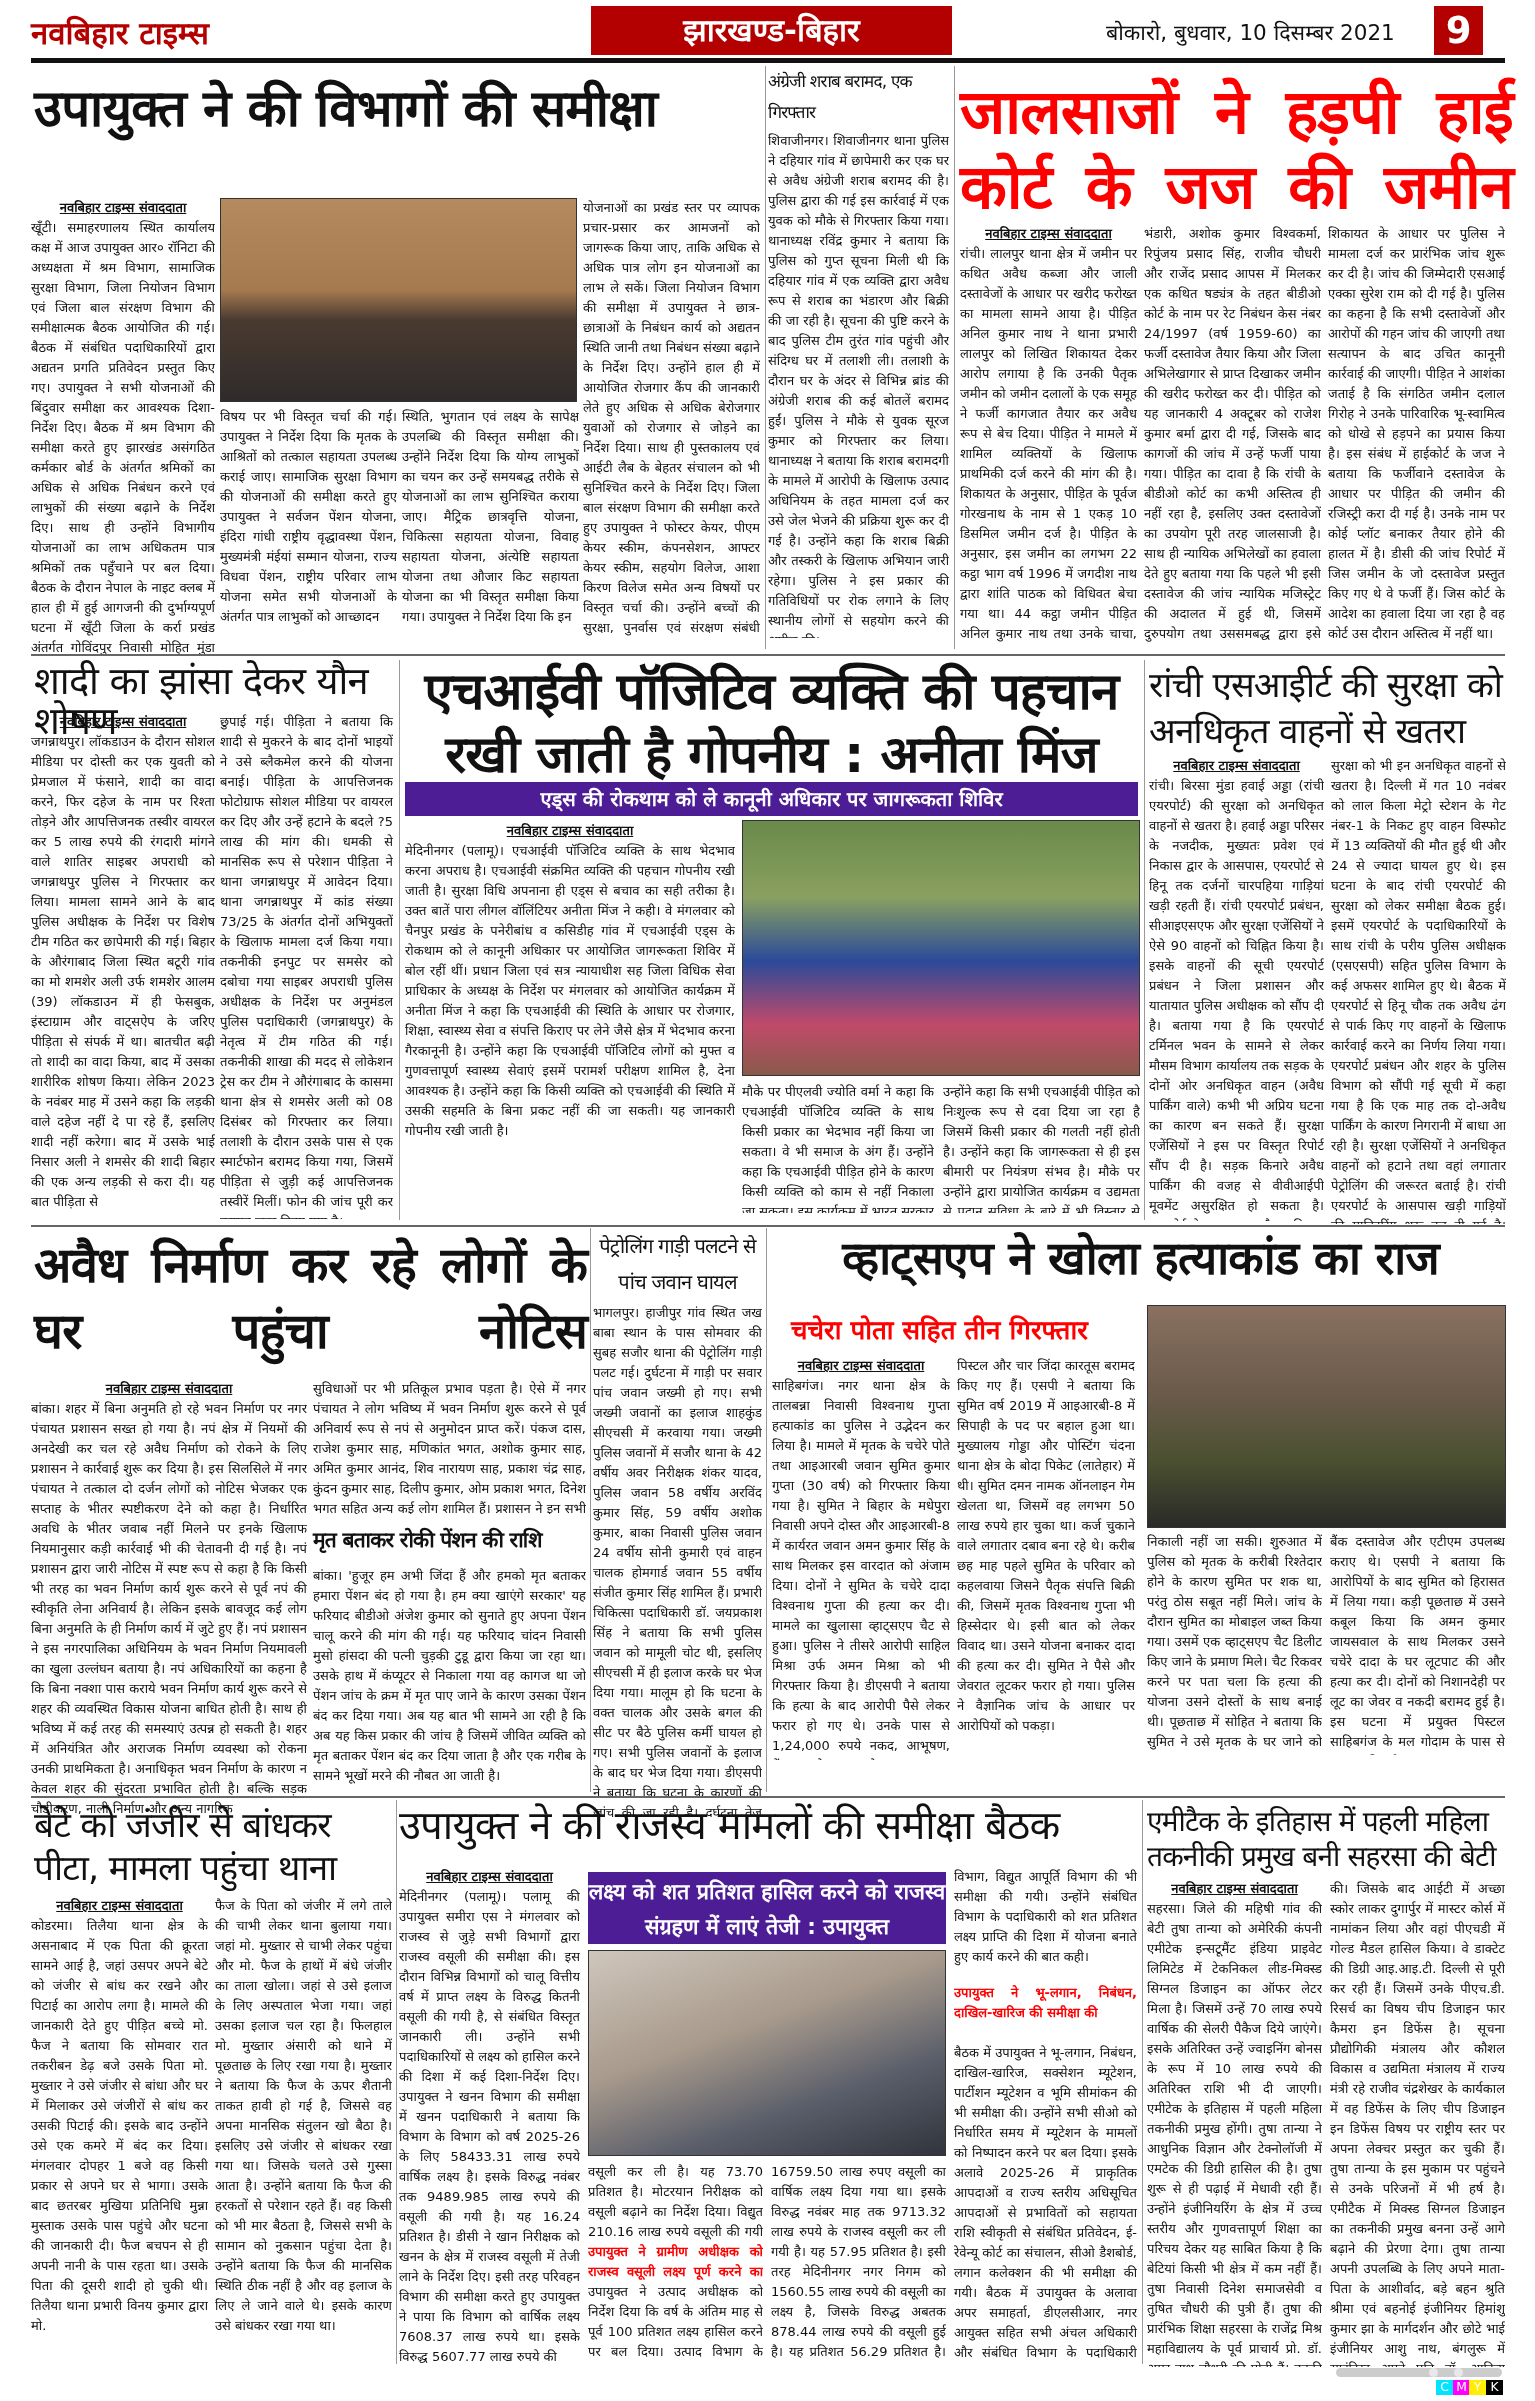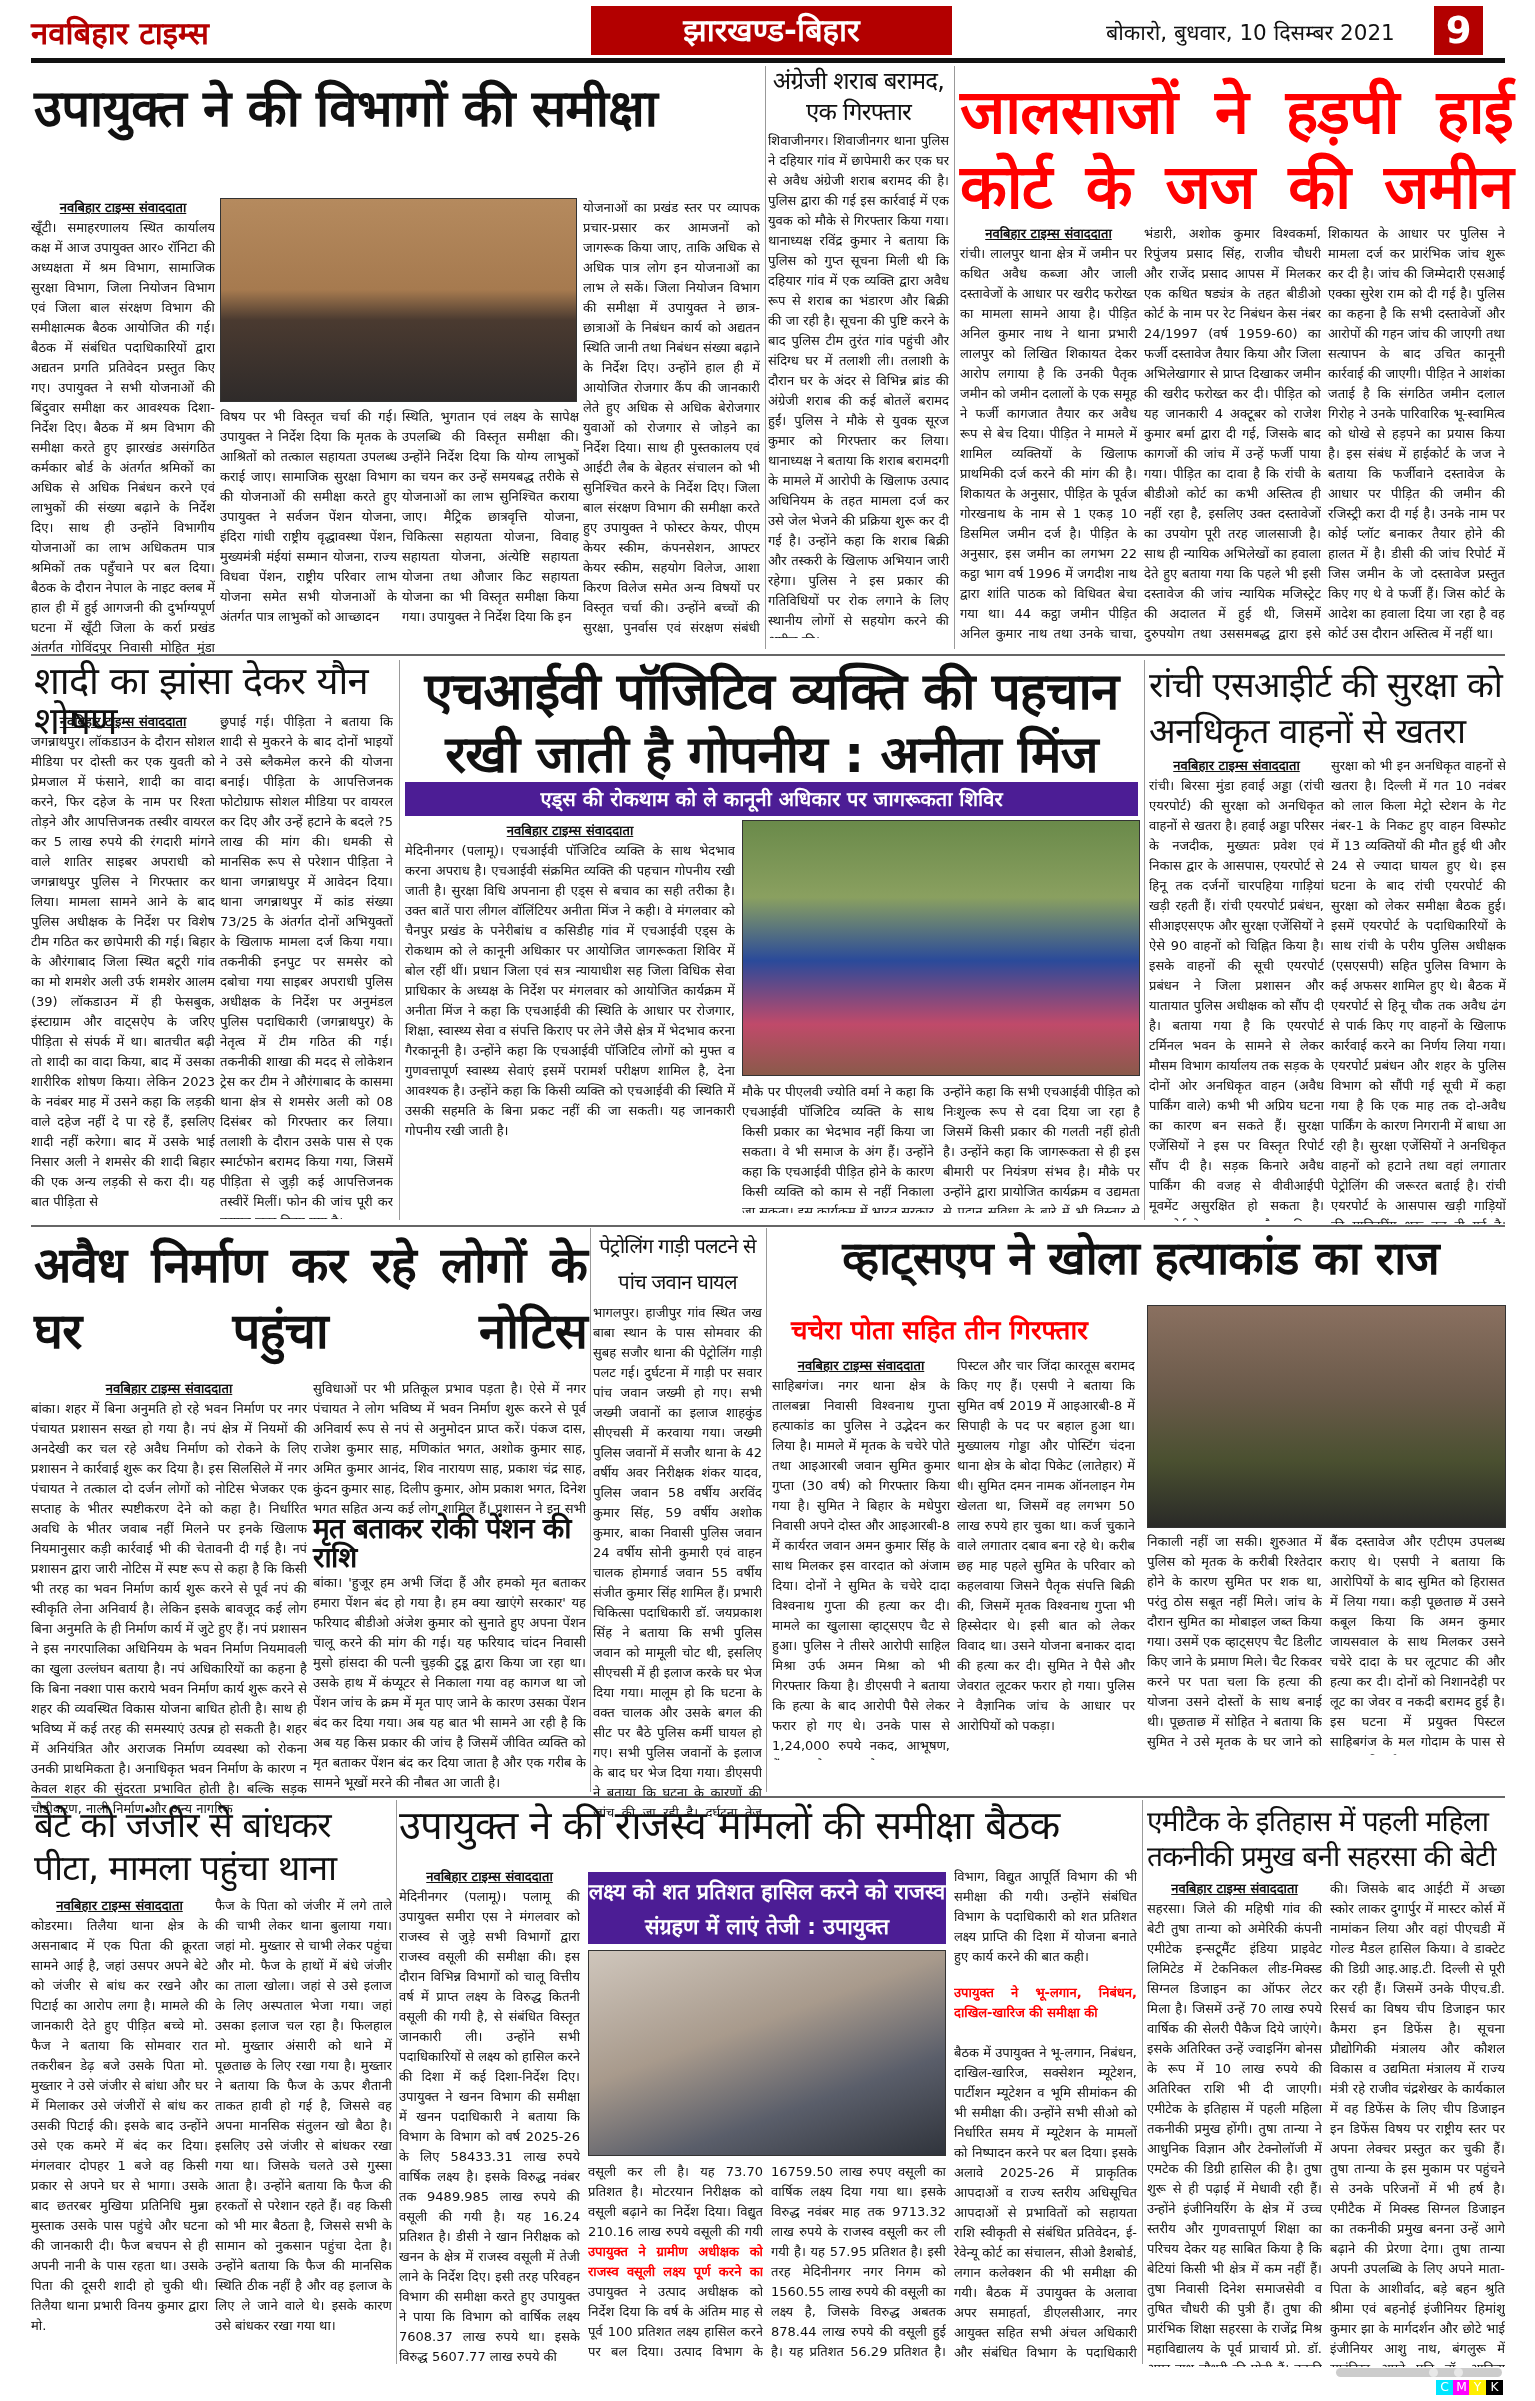--- a/index.html
+++ b/index.html
@@ -49,21 +49,21 @@
   <div class="body" style="height:230px;overflow:hidden">विषय पर भी विस्तृत चर्चा की गई। उपायुक्त ने निर्देश दिया कि मृतक के आश्रितों को तत्काल सहायता उपलब्ध कराई जाए। सामाजिक सुरक्षा विभाग की योजनाओं की समीक्षा करते हुए उपायुक्त ने सर्वजन पेंशन योजना, इंदिरा गांधी राष्ट्रीय वृद्धावस्था पेंशन, मुख्यमंत्री मंईयां सम्मान योजना, राज्य विधवा पेंशन, राष्ट्रीय परिवार लाभ योजना समेत सभी योजनाओं के अंतर्गत पात्र लाभुकों को आच्छादन</div>
 </div>
 <div class="col" style="left:402px;top:407px;width:177px;">
   <div class="body" style="height:230px;overflow:hidden">स्थिति, भुगतान एवं लक्ष्य के सापेक्ष उपलब्धि की विस्तृत समीक्षा की। उन्होंने निर्देश दिया कि योग्य लाभुकों का चयन कर उन्हें समयबद्ध तरीके से योजनाओं का लाभ सुनिश्चित कराया जाए। मैट्रिक छात्रवृत्ति योजना, चिकित्सा सहायता योजना, विवाह सहायता योजना, अंत्येष्टि सहायता योजना तथा औजार किट सहायता योजना का भी विस्तृत समीक्षा किया गया। उपायुक्त ने निर्देश दिया कि इन</div>
 </div>
 <div class="col" style="left:583px;top:198px;width:177px;">
   <div class="body" style="height:438px;overflow:hidden">योजनाओं का प्रखंड स्तर पर व्यापक प्रचार-प्रसार कर आमजनों को जागरूक किया जाए, ताकि अधिक से अधिक पात्र लोग इन योजनाओं का लाभ ले सकें। जिला नियोजन विभाग की समीक्षा में उपायुक्त ने छात्र-छात्राओं के निबंधन कार्य को अद्यतन स्थिति जानी तथा निबंधन संख्या बढ़ाने के निर्देश दिए। उन्होंने हाल ही में आयोजित रोजगार कैंप की जानकारी लेते हुए अधिक से अधिक बेरोजगार युवाओं को रोजगार से जोड़ने का निर्देश दिया। साथ ही पुस्तकालय एवं आईटी लैब के बेहतर संचालन को भी सुनिश्चित करने के निर्देश दिए। जिला बाल संरक्षण विभाग की समीक्षा करते हुए उपायुक्त ने फोस्टर केयर, पीएम केयर स्कीम, कंपनसेशन, आफ्टर केयर स्कीम, सहयोग विलेज, आशा किरण विलेज समेत अन्य विषयों पर विस्तृत चर्चा की। उन्होंने बच्चों की सुरक्षा, पुनर्वास एवं संरक्षण संबंधी कार्यों को और अधिक प्रभावी तरीके से संचालित करने के निर्देश दिए।</div>
 </div>
 
 <div class="col" style="left:768px;top:66px;width:181px;">
-  <div class="hl hl-light" style="font-size:24px;line-height:31px;text-align:center;">अंग्रेजी शराब बरामद, एक गिरफ्तार</div>
+  <div class="hl hl-light" style="font-size:17px;line-height:31px;">अंग्रेजी शराब बरामद, एक गिरफ्तार</div>
   <div class="body" style="height:507px;overflow:hidden;margin-top:3.1px">शिवाजीनगर। शिवाजीनगर थाना पुलिस ने दहियार गांव में छापेमारी कर एक घर से अवैध अंग्रेजी शराब बरामद की है। पुलिस द्वारा की गई इस कार्रवाई में एक युवक को मौके से गिरफ्तार किया गया। थानाध्यक्ष रविंद्र कुमार ने बताया कि पुलिस को गुप्त सूचना मिली थी कि दहियार गांव में एक व्यक्ति द्वारा अवैध रूप से शराब का भंडारण और बिक्री की जा रही है। सूचना की पुष्टि करने के बाद पुलिस टीम तुरंत गांव पहुंची और संदिग्ध घर में तलाशी ली। तलाशी के दौरान घर के अंदर से विभिन्न ब्रांड की अंग्रेजी शराब की कई बोतलें बरामद हुईं। पुलिस ने मौके से युवक सूरज कुमार को गिरफ्तार कर लिया। थानाध्यक्ष ने बताया कि शराब बरामदगी के मामले में आरोपी के खिलाफ उत्पाद अधिनियम के तहत मामला दर्ज कर उसे जेल भेजने की प्रक्रिया शुरू कर दी गई है। उन्होंने कहा कि शराब बिक्री और तस्करी के खिलाफ अभियान जारी रहेगा। पुलिस ने इस प्रकार की गतिविधियों पर रोक लगाने के लिए स्थानीय लोगों से सहयोग करने की अपील की।</div>
 </div>
 
 <div class="abs hl hl-red" style="left:960px;top:74px;width:553px;font-size:61px;line-height:75px;text-align:justify;text-align-last:justify">जालसाजों ने हड़पी हाई कोर्ट के जज की जमीन</div>
 <div class="col" style="left:960px;top:224px;width:177px;">
   <div class="byline">नवबिहार टाइम्स संवाददाता</div>
   <div class="body" style="height:399px;overflow:hidden">रांची। लालपुर थाना क्षेत्र में जमीन पर कथित अवैध कब्जा और जाली दस्तावेजों के आधार पर खरीद फरोख्त का मामला सामने आया है। पीड़ित अनिल कुमार नाथ ने थाना प्रभारी लालपुर को लिखित शिकायत देकर आरोप लगाया है कि उनकी पैतृक जमीन को जमीन दलालों के एक समूह ने फर्जी कागजात तैयार कर अवैध रूप से बेच दिया। पीड़ित ने मामले में शामिल व्यक्तियों के खिलाफ प्राथमिकी दर्ज करने की मांग की है। शिकायत के अनुसार, पीड़ित के पूर्वज गोरखनाथ के नाम से 1 एकड़ 10 डिसमिल जमीन दर्ज है। पीड़ित के अनुसार, इस जमीन का लगभग 22 कट्ठा भाग वर्ष 1996 में जगदीश नाथ द्वारा शांति पाठक को विधिवत बेचा गया था। 44 कट्ठा जमीन पीड़ित अनिल कुमार नाथ तथा उनके चाचा, जो झारखंड हाईकोर्ट में न्यायमूर्ति हैं, के हिस्से में आती है। आरोप है कि सुभाष भंडारी, सरोजिनी</div>
 </div>
 <div class="col" style="left:1144px;top:224px;width:177px;">
   <div class="body" style="height:419px;overflow:hidden">भंडारी, अशोक कुमार विश्वकर्मा, रिपुंजय प्रसाद सिंह, राजीव चौधरी और राजेंद प्रसाद आपस में मिलकर एक कथित षड्यंत्र के तहत बीडीओ कोर्ट के नाम पर रेट निबंधन केस नंबर 24/1997 (वर्ष 1959-60) का फर्जी दस्तावेज तैयार किया और जिला अभिलेखागार से प्राप्त दिखाकर जमीन की खरीद फरोख्त कर दी। पीड़ित को यह जानकारी 4 अक्टूबर को राजेश कुमार बर्मा द्वारा दी गई, जिसके बाद कागजों की जांच में उन्हें फर्जी पाया गया। पीड़ित का दावा है कि रांची के बीडीओ कोर्ट का कभी अस्तित्व ही नहीं रहा है, इसलिए उक्त दस्तावेजों का उपयोग पूरी तरह जालसाजी है। साथ ही न्यायिक अभिलेखों का हवाला देते हुए बताया गया कि पहले भी इसी दस्तावेज की जांच न्यायिक मजिस्ट्रेट की अदालत में हुई थी, जिसमें दुरुपयोग तथा उससमबद्ध द्वारा इसे फर्जी बताया गया था।</div>
@@ -108,21 +108,21 @@
 
 <div class="divider-h" style="left:31px;top:1225px;width:1474px"></div>
 
 <div class="abs hl hl-black" style="left:34px;top:1233px;width:553px;font-size:49px;line-height:66px;text-align:justify;text-align-last:justify">अवैध निर्माण कर रहे लोगों के घर पहुंचा नोटिस</div>
 <div class="col" style="left:31px;top:1379px;width:276px;">
   <div class="byline">नवबिहार टाइम्स संवाददाता</div>
   <div class="body" style="height:415px;overflow:hidden">बांका। शहर में बिना अनुमति हो रहे भवन निर्माण पर नगर पंचायत प्रशासन सख्त हो गया है। नपं क्षेत्र में नियमों की अनदेखी कर चल रहे अवैध निर्माण को रोकने के लिए प्रशासन ने कार्रवाई शुरू कर दिया है। इस सिलसिले में नगर पंचायत ने तत्काल दो दर्जन लोगों को नोटिस भेजकर एक सप्ताह के भीतर स्पष्टीकरण देने को कहा है। निर्धारित अवधि के भीतर जवाब नहीं मिलने पर इनके खिलाफ नियमानुसार कड़ी कार्रवाई भी की चेतावनी दी गई है। नपं प्रशासन द्वारा जारी नोटिस में स्पष्ट रूप से कहा है कि किसी भी तरह का भवन निर्माण कार्य शुरू करने से पूर्व नपं की स्वीकृति लेना अनिवार्य है। लेकिन इसके बावजूद कई लोग बिना अनुमति के ही निर्माण कार्य में जुटे हुए हैं। नपं प्रशासन ने इस नगरपालिका अधिनियम के भवन निर्माण नियमावली का खुला उल्लंघन बताया है। नपं अधिकारियों का कहना है कि बिना नक्शा पास कराये भवन निर्माण कार्य शुरू करने से शहर की व्यवस्थित विकास योजना बाधित होती है। साथ ही भविष्य में कई तरह की समस्याएं उत्पन्न हो सकती है। शहर में अनियंत्रित और अराजक निर्माण व्यवस्था को रोकना उनकी प्राथमिकता है। अनाधिकृत भवन निर्माण के कारण न केवल शहर की सुंदरता प्रभावित होती है। बल्कि सड़क चौड़ीकरण, नाली निर्माण और अन्य नागरिक</div>
 </div>
 <div class="col" style="left:313px;top:1379px;width:273px;">
   <div class="body" style="height:135px;overflow:hidden">सुविधाओं पर भी प्रतिकूल प्रभाव पड़ता है। ऐसे में नगर पंचायत ने लोग भविष्य में भवन निर्माण शुरू करने से पूर्व अनिवार्य रूप से नपं से अनुमोदन प्राप्त करें। पंकज दास, राजेश कुमार साह, मणिकांत भगत, अशोक कुमार साह, अमित कुमार आनंद, शिव नारायण साह, प्रकाश चंद्र साह, कुंदन कुमार साह, दिलीप कुमार, ओम प्रकाश भगत, दिनेश भगत सहित अन्य कई लोग शामिल हैं। प्रशासन ने इन सभी से एक सप्ताह के अंदर नियम उल्लंघन से संबंधित अपना पक्ष रखने को कहा है।</div>
-  <div class="hl hl-black" style="font-size:28px;margin:0 0">मृत बताकर रोकी पेंशन की राशि</div>
+  <div class="hl hl-black" style="font-size:21px;margin:15px 0">मृत बताकर रोकी पेंशन की राशि</div>
   <div class="body" style="height:253px;overflow:hidden">बांका। 'हुजूर हम अभी जिंदा हैं और हमको मृत बताकर हमारा पेंशन बंद हो गया है। हम क्या खाएंगे सरकार' यह फरियाद बीडीओ अंजेश कुमार को सुनाते हुए अपना पेंशन चालू करने की मांग की गई। यह फरियाद चांदन निवासी मुसो हांसदा की पत्नी चुड़की टुडू द्वारा किया जा रहा था। उसके हाथ में कंप्यूटर से निकाला गया वह कागज था जो पेंशन जांच के क्रम में मृत पाए जाने के कारण उसका पेंशन बंद कर दिया गया। अब यह बात भी सामने आ रही है कि अब यह किस प्रकार की जांच है जिसमें जीवित व्यक्ति को मृत बताकर पेंशन बंद कर दिया जाता है और एक गरीब के सामने भूखों मरने की नौबत आ जाती है।</div>
 </div>
 
 <div class="col" style="left:593px;top:1228px;width:169px;">
   <div class="hl hl-light" style="font-size:20px;line-height:36px;text-align:center">पेट्रोलिंग गाड़ी पलटने से पांच जवान घायल</div>
   <div class="body" style="height:514px;overflow:hidden;margin-top:3.1px">भागलपुर। हाजीपुर गांव स्थित जख बाबा स्थान के पास सोमवार की सुबह सजौर थाना की पेट्रोलिंग गाड़ी पलट गई। दुर्घटना में गाड़ी पर सवार पांच जवान जख्मी हो गए। सभी जख्मी जवानों का इलाज शाहकुंड सीएचसी में करवाया गया। जख्मी पुलिस जवानों में सजौर थाना के 42 वर्षीय अवर निरीक्षक शंकर यादव, पुलिस जवान 58 वर्षीय अरविंद कुमार सिंह, 59 वर्षीय अशोक कुमार, बाका निवासी पुलिस जवान 24 वर्षीय सोनी कुमारी एवं वाहन चालक होमगार्ड जवान 55 वर्षीय संजीत कुमार सिंह शामिल हैं। प्रभारी चिकित्सा पदाधिकारी डॉ. जयप्रकाश सिंह ने बताया कि सभी पुलिस जवान को मामूली चोट थी, इसलिए सीएचसी में ही इलाज करके घर भेज दिया गया। मालूम हो कि घटना के वक्त चालक और उसके बगल की सीट पर बैठे पुलिस कर्मी घायल हो गए। सभी पुलिस जवानों के इलाज के बाद घर भेज दिया गया। डीएसपी ने बताया कि घटना के कारणों की जांच की जा रही है। दुर्घटना तेज रफ्तार और अनियंत्रित होने के कारण हुई।</div>
 </div>
 
 <div class="abs hl hl-black" style="left:772px;top:1234px;width:737px;font-size:46px;text-align:center">व्हाट्सएप ने खोला हत्याकांड का राज</div>
 <div class="red-sub" style="left:791px;top:1311px;width:338px;font-size:26px">चचेरा पोता सहित तीन गिरफ्तार</div>

